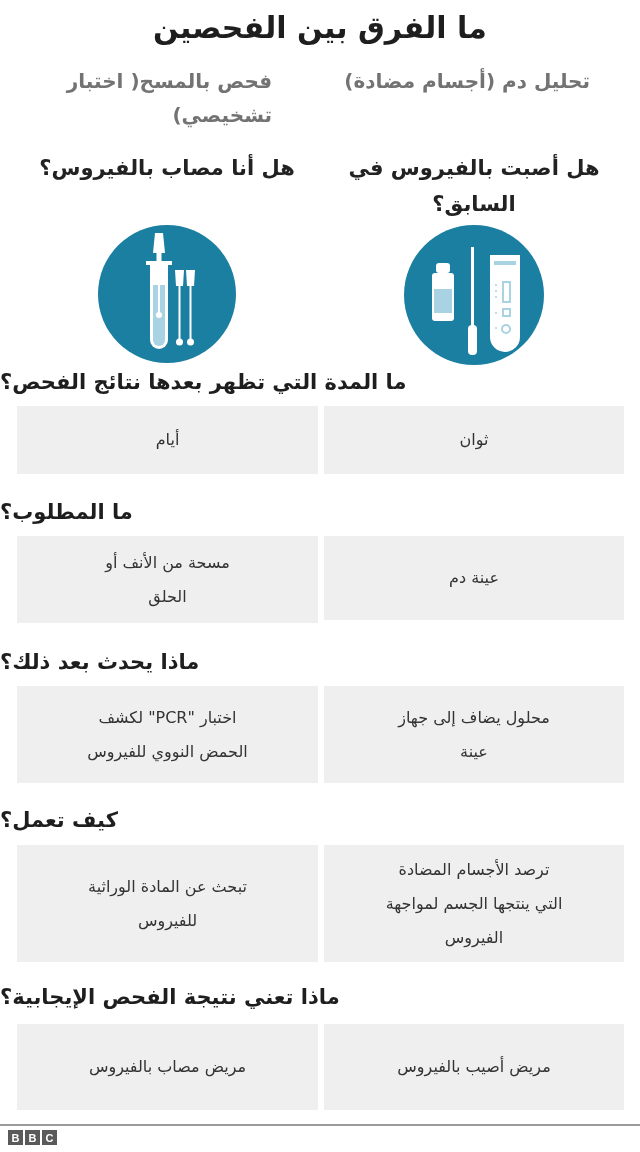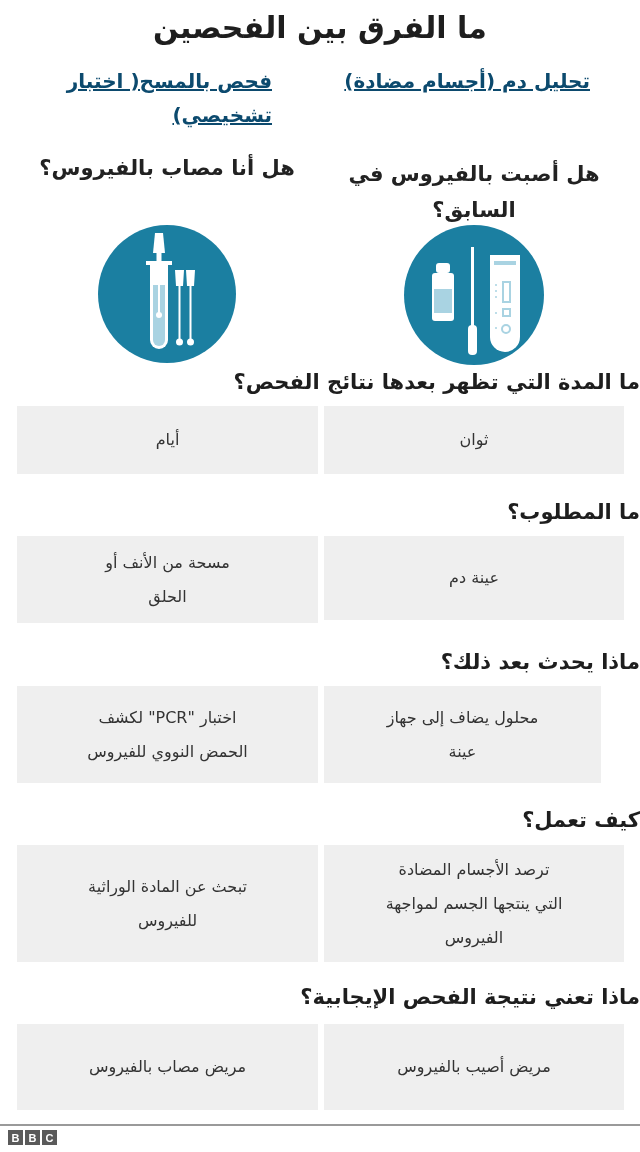--- a/index.html
+++ b/index.html
@@ -1,44 +1,44 @@
 <!DOCTYPE html>
 <html><head>
 <meta charset="utf-8">
 <style>
   html, body { margin:0; padding:0; background:#ffffff; }
   body { width:640px; height:1152px; position:relative; overflow:hidden;
          font-family: "DejaVu Sans", sans-serif; color:#222; }
   .abs { position:absolute; }
   .title { left:0; width:640px; top:10px; text-align:center; font-size:30px; font-weight:bold; direction:rtl; color:#1e1e1e; }
-  .colhead { font-size:20px; font-weight:bold; direction:rtl; text-align:right; line-height:34px; color:#0c4a6e;text-decoration:underline; }
+  .colhead { font-size:20px; font-weight:bold; direction:rtl; text-align:right; line-height:34px; color:#737373; }
   .colq { font-size:21px; font-weight:bold; direction:rtl; text-align:center; line-height:36px; color:#222; }
   .icon-circle { border-radius:50%; background:var(--teal); }
-  .section-title { left:0; width:640px; text-align:right; font-size:21px; font-weight:bold; direction:rtl; color:#1e1e1e; }
+  .section-title { left:0; width:640px; text-align:left; font-size:21px; font-weight:bold; direction:rtl; color:#1e1e1e; }
   .cell { background:var(--cell); display:flex; align-items:center; justify-content:center;
           text-align:center; direction:rtl; font-size:16px; line-height:34px; color:#333; padding:0 40px; box-sizing:border-box; }
   .rule { left:0; width:640px; top:1124px; height:2px; background:#9a9a9a; }
   .bbc { left:8px; top:1130px; display:flex; gap:2px; }
   .bbc span { width:15px; height:15px; background:#5a5a5a; color:#fff; font-size:11px; font-weight:bold;
               display:flex; align-items:center; justify-content:center; font-family:"Liberation Sans", sans-serif; }
 </style>
 </head>
 <body>
 
 <style>:root{ --teal:#1b7fa1; --cell:#efefef; }</style>
 
 <div class="abs title">ما الفرق بين الفحصين</div>
 
 <div class="abs colhead" style="right:50px; top:64px; width:250px;">تحليل دم (أجسام مضادة)</div>
 <div class="abs colhead" style="right:368px; top:64px; width:250px;">
   <div>فحص بالمسح( اختبار</div>
   <div>تشخيصي)</div>
 </div>
 
-<div class="abs colq" style="left:324px; width:300px; top:150px;margin-top:6px;">
+<div class="abs colq" style="left:324px; width:300px; top:150px;">
   <div>هل أصبت بالفيروس في</div>
   <div>السابق؟</div>
 </div>
 <div class="abs colq" style="left:17px; width:300px; top:150px;">هل أنا مصاب بالفيروس؟</div>
 
 <div class="abs icon-circle" style="left:98px; top:225px; width:138px; height:138px;">
   <svg width="138" height="138" viewBox="0 0 138 138">
 
     <path d="M57 8 h8 l2 20 h-12 z" fill="#fff"></path>
     <rect x="58.5" y="28" width="5" height="8" fill="#fff"></rect>
@@ -95,21 +95,21 @@
   <div>عينة دم</div>
 </div>
 <div class="abs cell" style="left:17px; top:536px; width:301px; height:87px;">
   <div>
     <div>مسحة من الأنف أو</div>
     <div>الحلق</div>
   </div>
 </div>
 
 <div class="abs section-title" style="top:650px;">ماذا يحدث بعد ذلك؟</div>
-<div class="abs cell" style="left:324px; top:686px; width:277px; height:97px;">
+<div class="abs cell" style="left:324px; top:686px; width:300px; height:97px;">
   <div>
     <div>محلول يضاف إلى جهاز</div>
     <div>عينة</div>
   </div>
 </div>
 <div class="abs cell" style="left:17px; top:686px; width:301px; height:97px;">
   <div>
     <div>اختبار "PCR" لكشف</div>
     <div>الحمض النووي للفيروس</div>
   </div>

